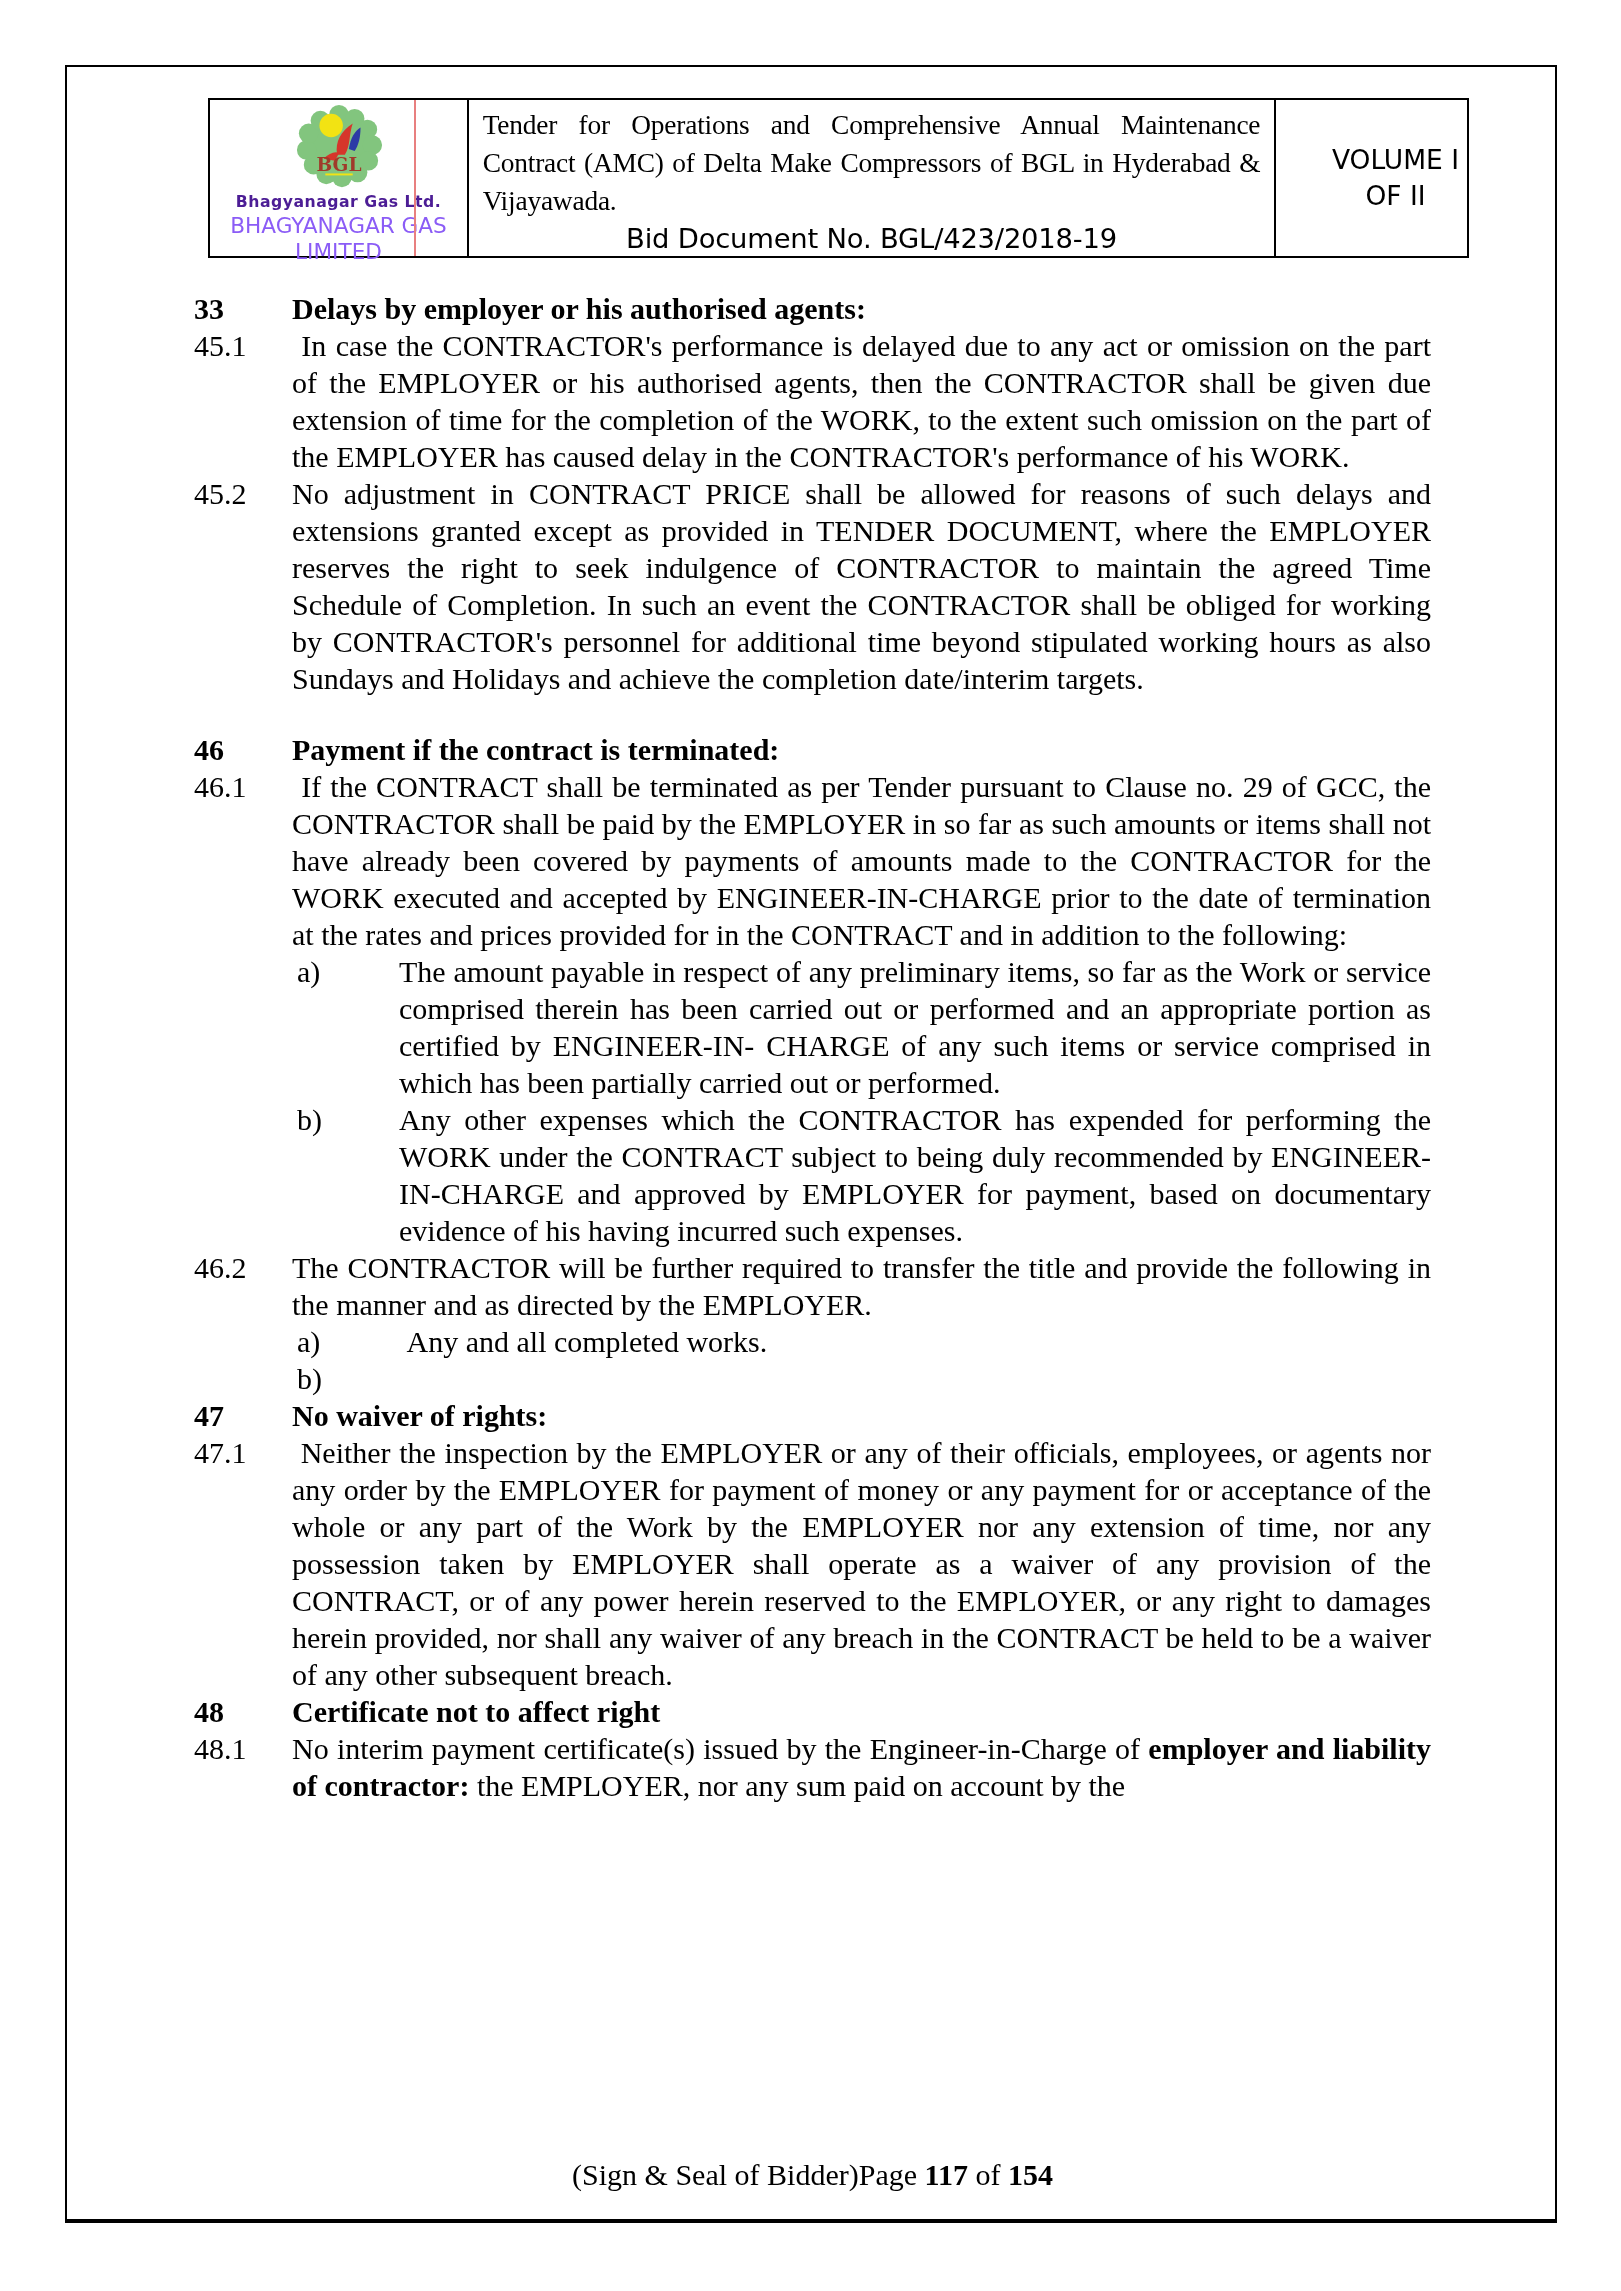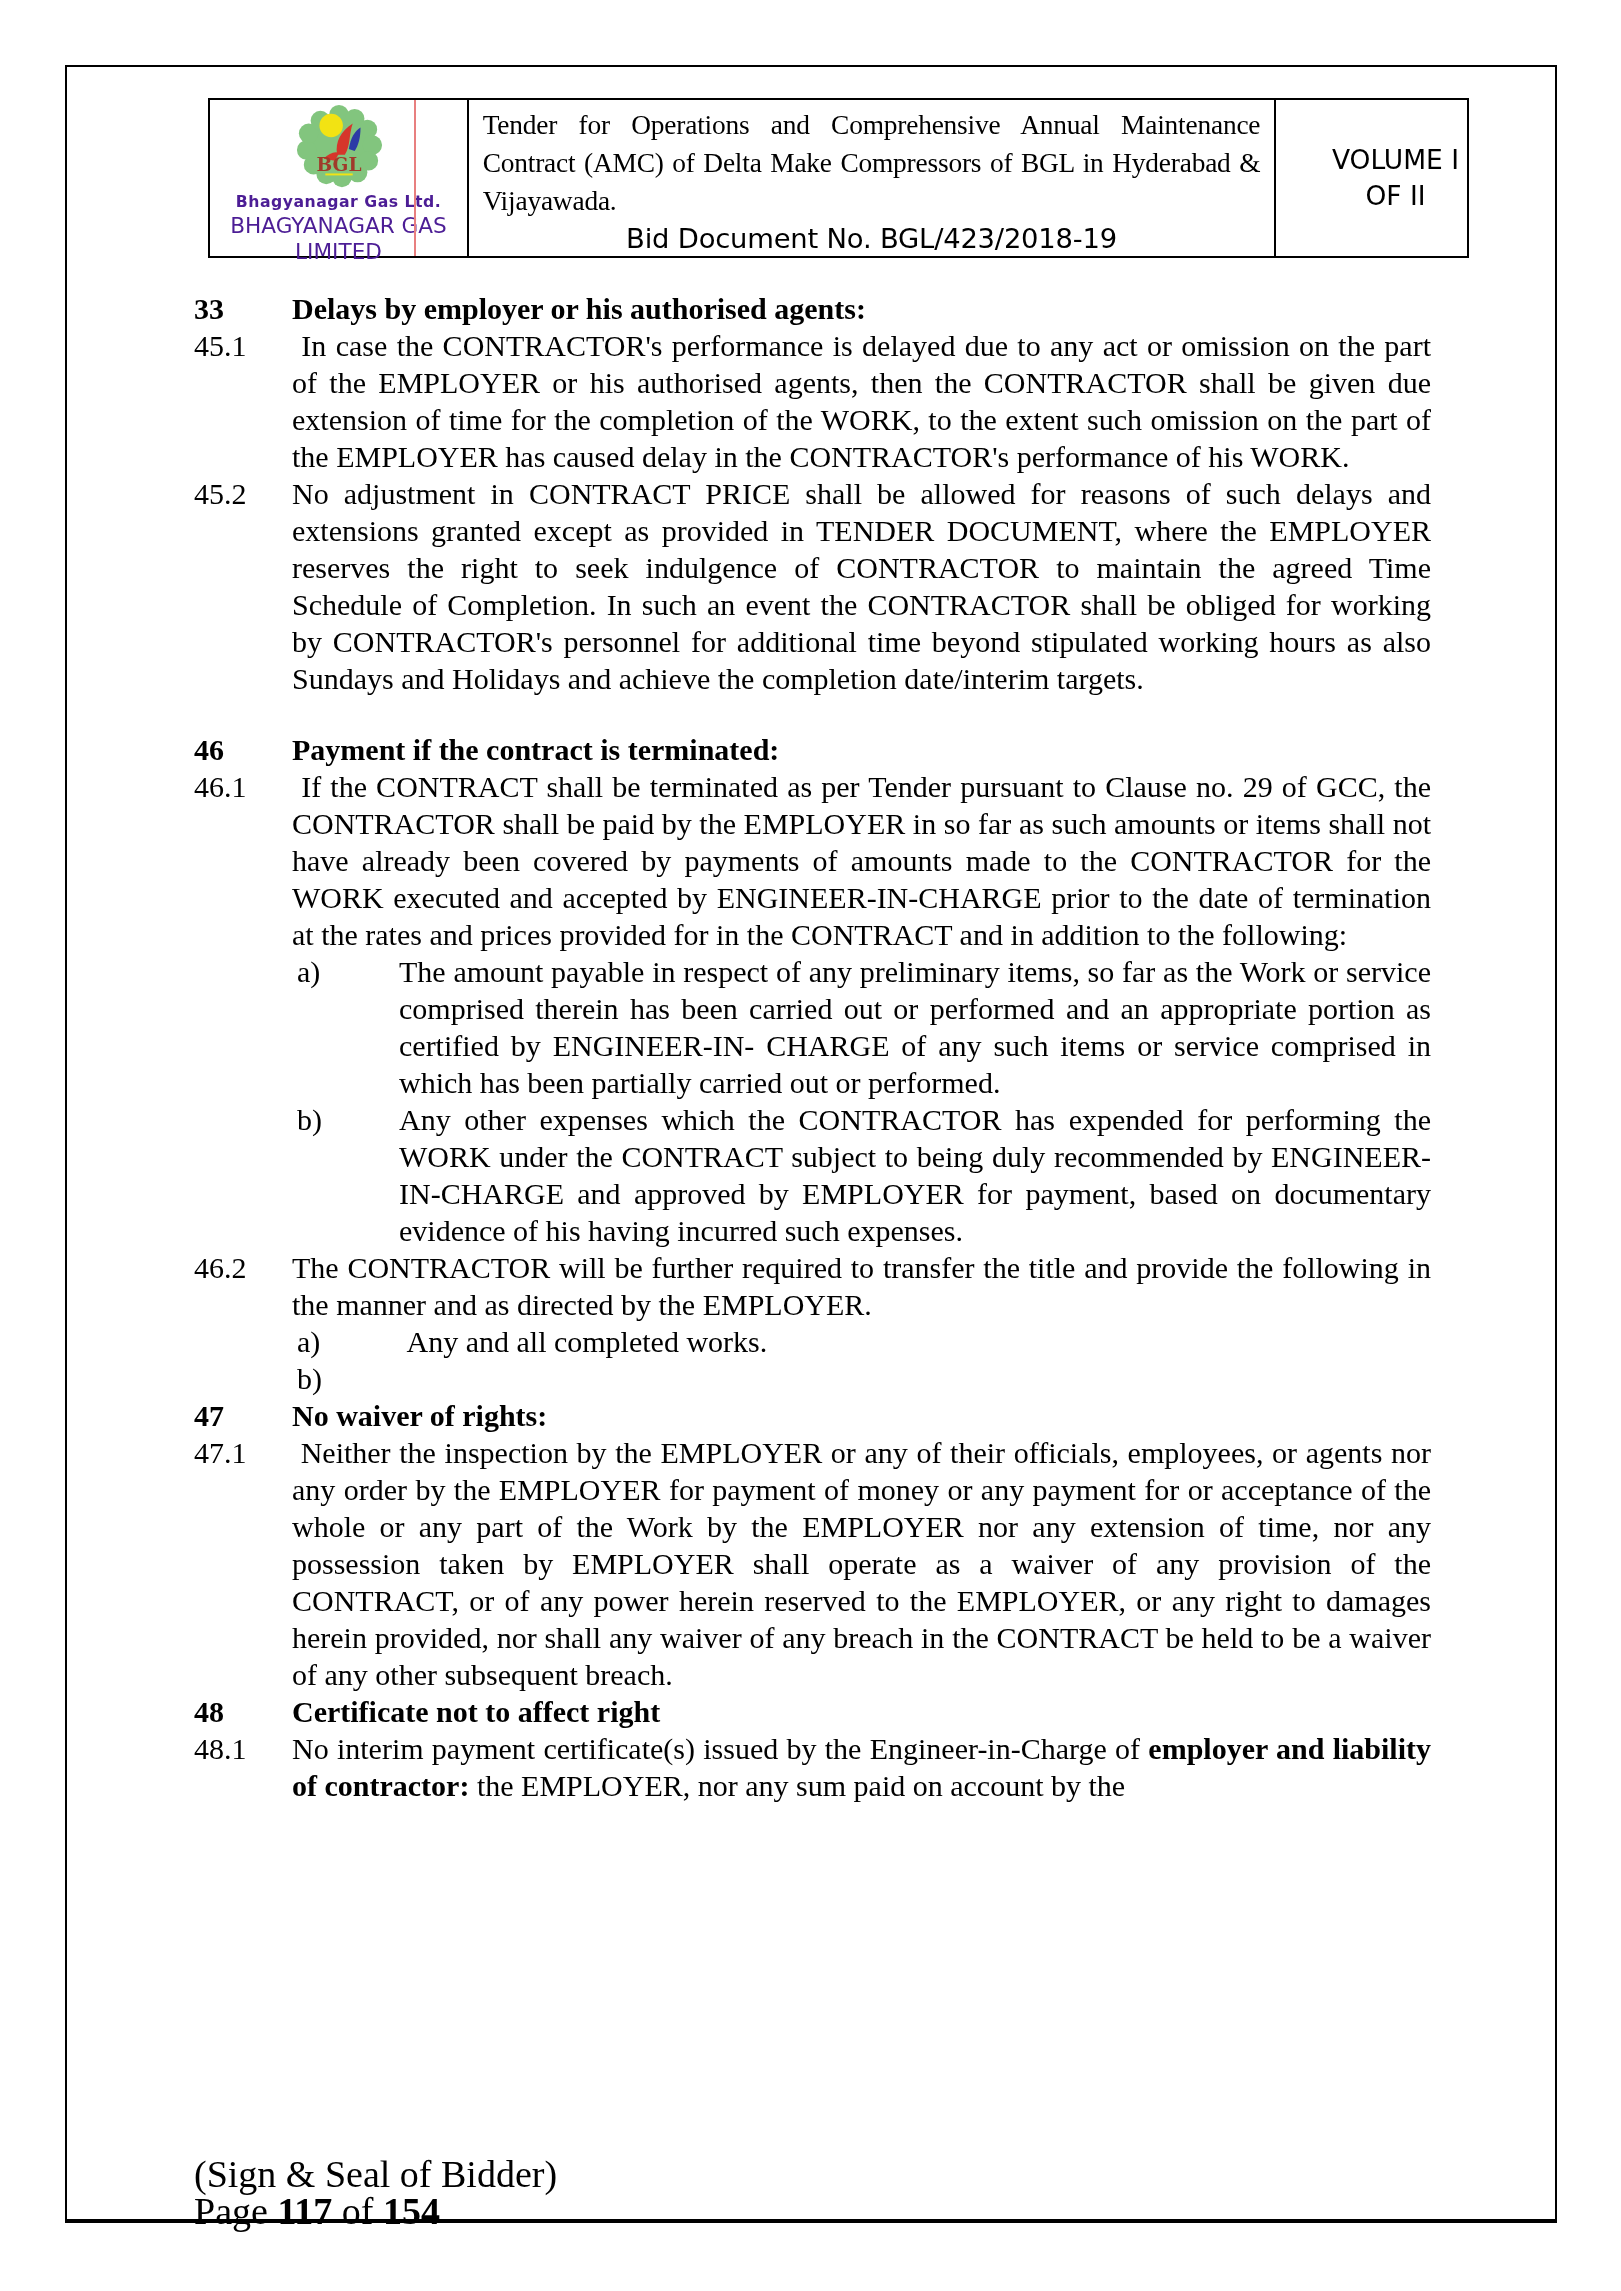--- a/index.html
+++ b/index.html
@@ -18,42 +18,42 @@
     position:absolute;left:208px;top:98px;width:1261px;height:160px;
     box-sizing:border-box;border:2px solid #000;display:flex;
     font-family:"DejaVu Sans", sans-serif;
   }
   .hdr-cell{box-sizing:border-box;height:100%;}
   .hdr-logo{width:259px;border-right:2px solid #000;position:relative;text-align:center;}
   .hdr-title{width:807px;border-right:2px solid #000;padding:5.9px 13.7px 0 13.7px;}
   .hdr-volume{flex:1;display:flex;flex-direction:column;justify-content:center;align-items:center;padding-left:48px;}
   .logo-svg{display:block;margin:3.9px auto 0 auto;}
   .logo-caption{font-size:15.7px;line-height:16.7px;font-weight:bold;letter-spacing:0.5px;}
-  .company{font-size:21.6px;line-height:26.5px;color:#4c1d95;margin-top:2px;}
+  .company{font-size:21.6px;line-height:26.5px;color:#8b5cf6;margin-top:2px;}
   .accent-line{position:absolute;top:0;left:204px;width:2px;height:156px;}
   .title-text{font-size:27.4px;line-height:38px;text-align:justify;letter-spacing:-0.2px;font-family:Liberation Serif, serif;}
   .bid-doc{font-size:27.4px;line-height:38px;text-align:center;letter-spacing:-0.2px;}
   .hdr-volume div{font-size:26.5px;line-height:36px;}
   
   .body{
     position:absolute;left:194px;top:290px;width:1237px;
     font-size:30px;line-height:37px;
   }
   .row{display:flex;align-items:flex-start;}
   .num{width:98px;flex-shrink:0;}
   .txt{flex:1;text-align:justify;}
   .head-row{font-weight:bold;}
   .sub-label{width:107px;flex-shrink:0;padding-left:4.9px;box-sizing:border-box;}
   .sec-46{margin-top:34px;}
   .sec-48{}
   
   .footer{
     position:absolute;left:194px;top:2156px;width:1237px;
     display:flex;justify-content:center;
-    font-size:38px;line-height:37px;flex-direction:column;
+    font-size:30px;line-height:37px;
   }
 </style>
 </head>
 <body>
 
 <div class="page">
   <div class="page-border"></div>
 
   <div class="hdr">
     <div class="hdr-cell hdr-logo">

